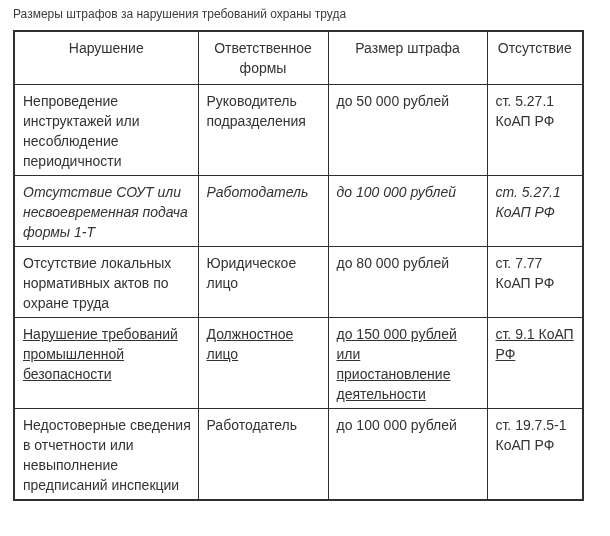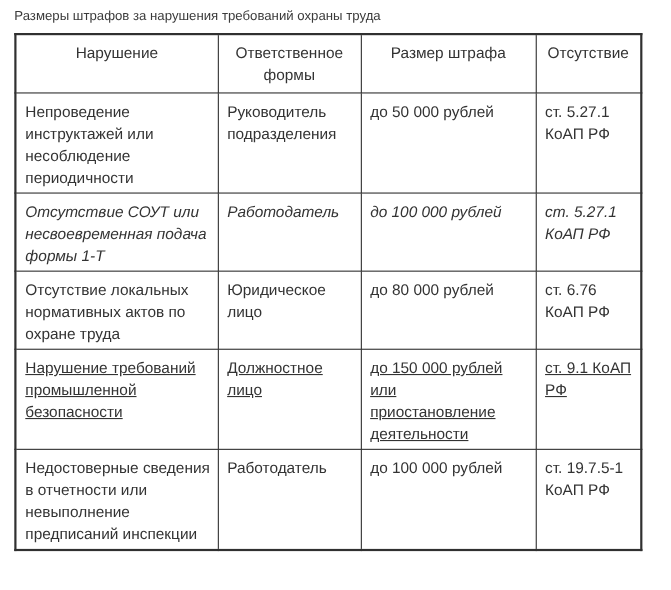--- a/index.html
+++ b/index.html
@@ -104,21 +104,21 @@
         <td>ст. 5.27.1
 КоАП РФ</td>
       </tr>
       <tr class="r3">
         <td>Отсутствие локальных
 нормативных актов по
 охране труда</td>
         <td>Юридическое
 лицо</td>
         <td>до 80 000 рублей</td>
-        <td>ст. 6.76
+        <td>ст. 7.77
 КоАП РФ</td>
       </tr>
       <tr class="r4">
         <td>Нарушение требований
 промышленной
 безопасности</td>
         <td>Должностное
 лицо</td>
         <td>до 150 000 рублей или
 приостановление

